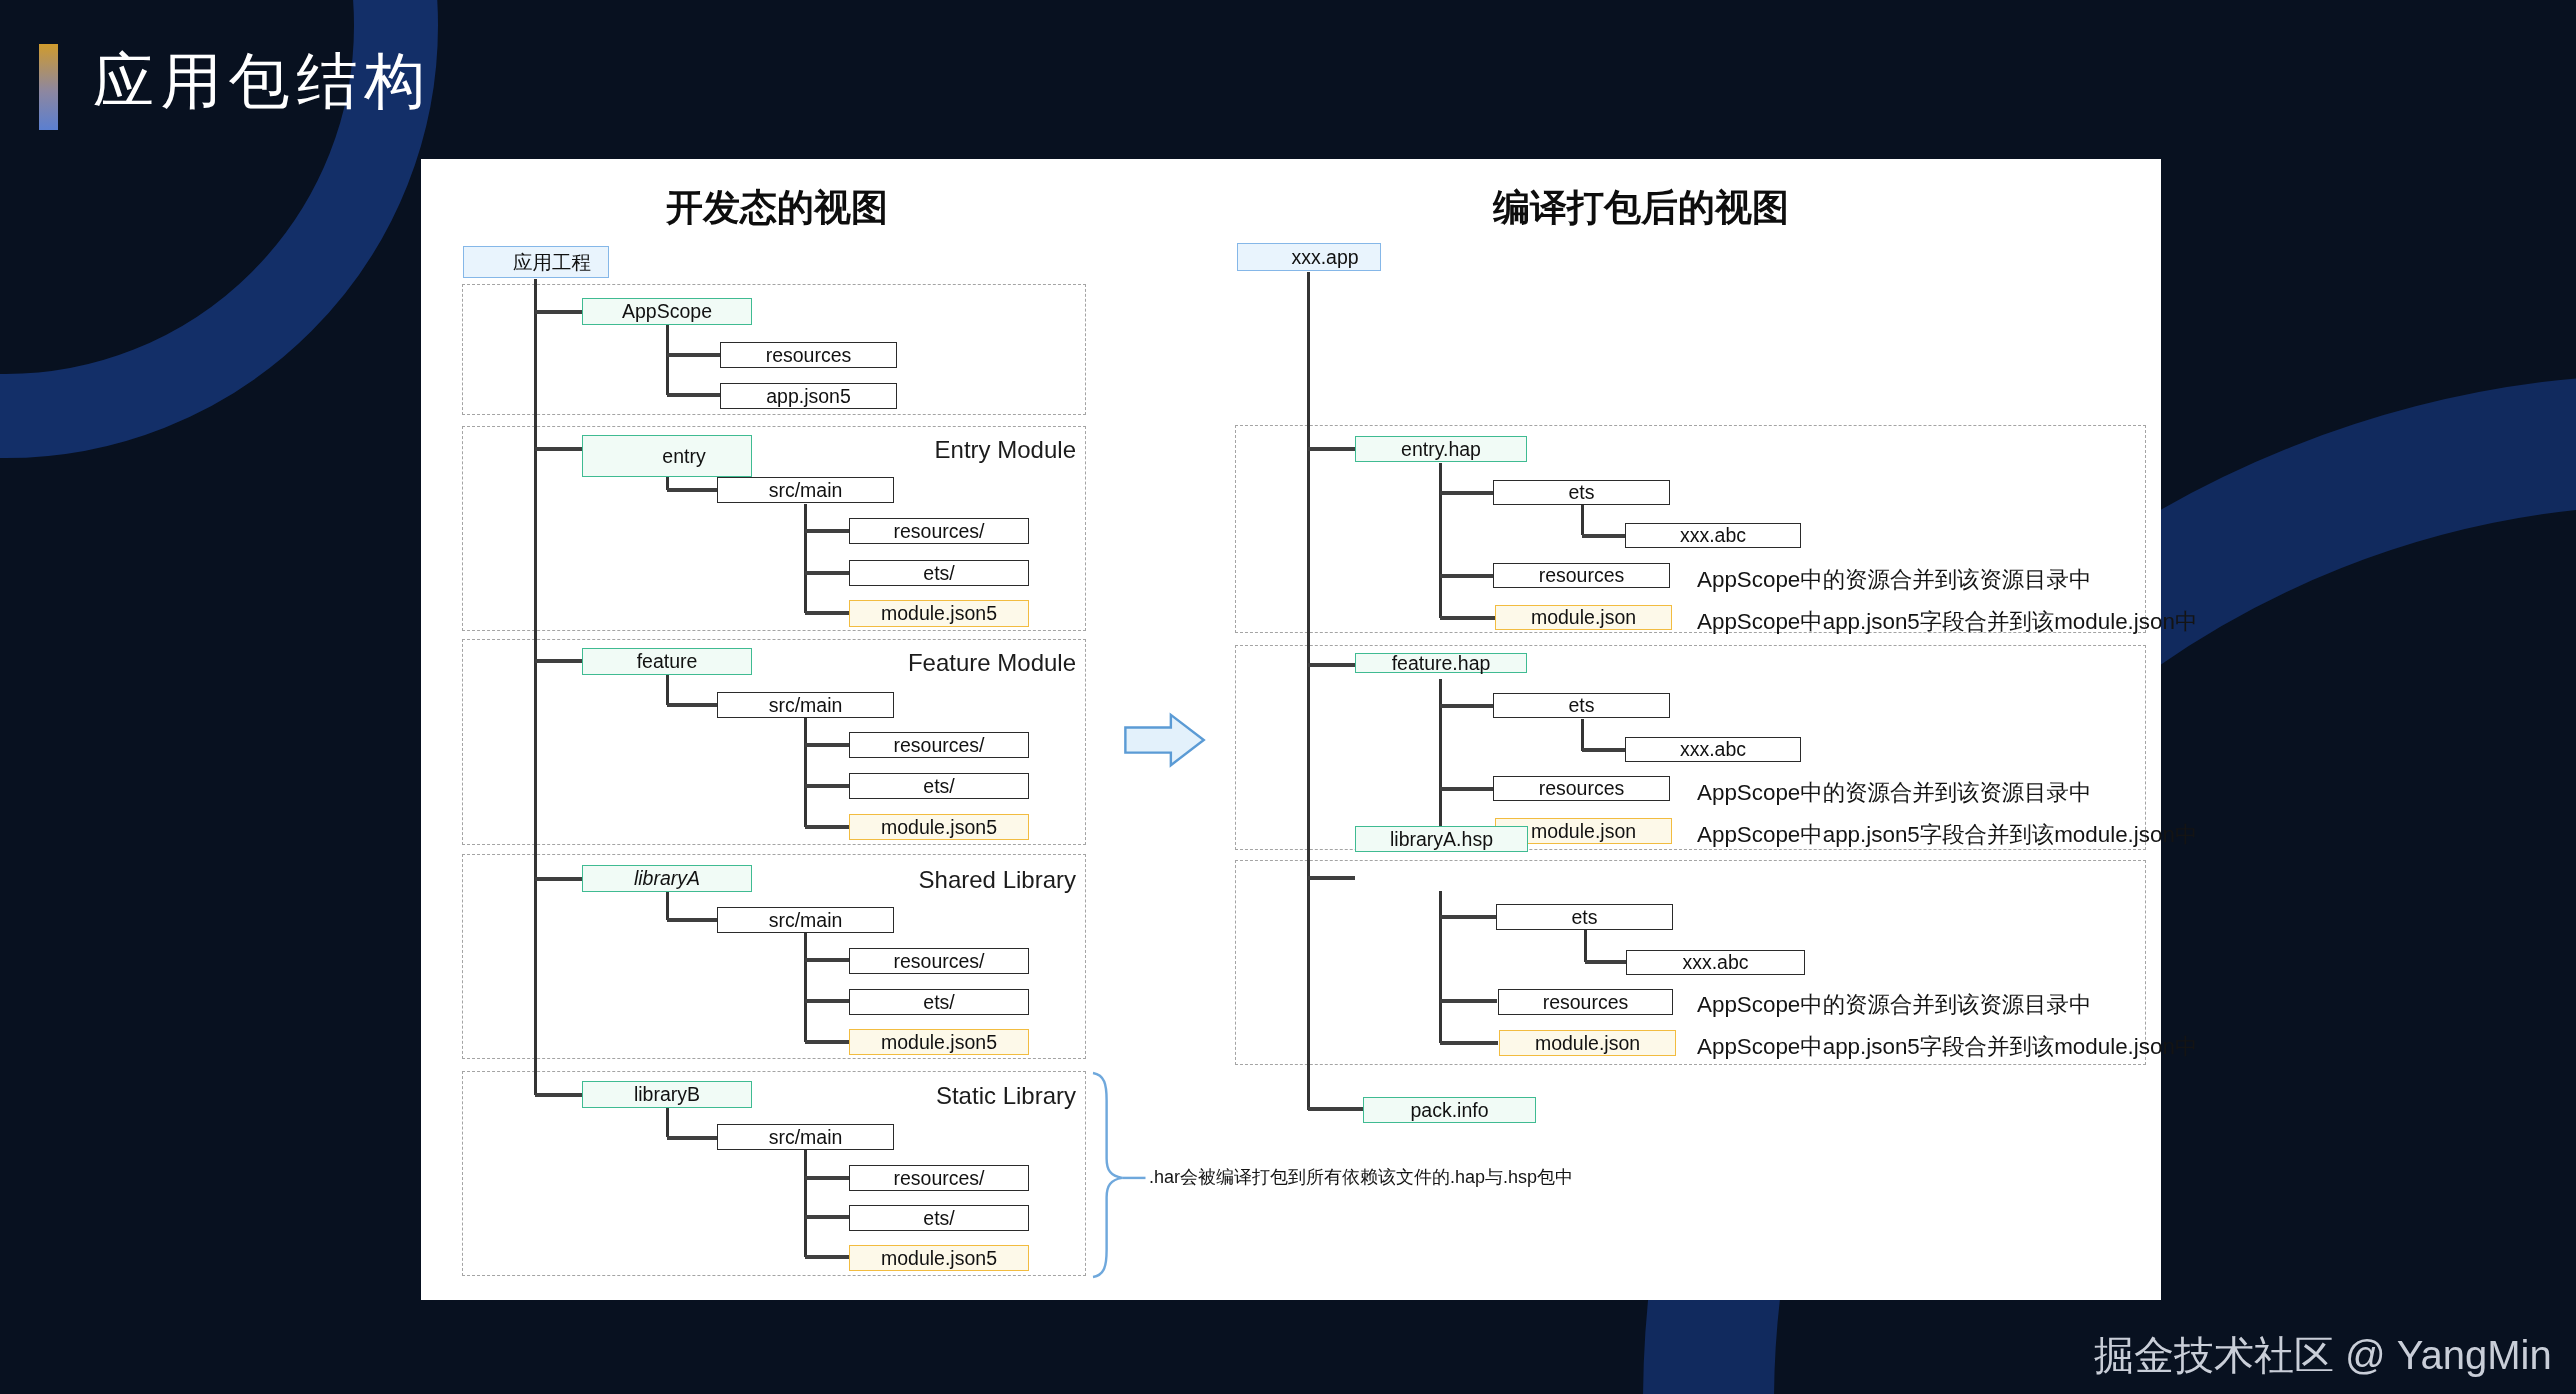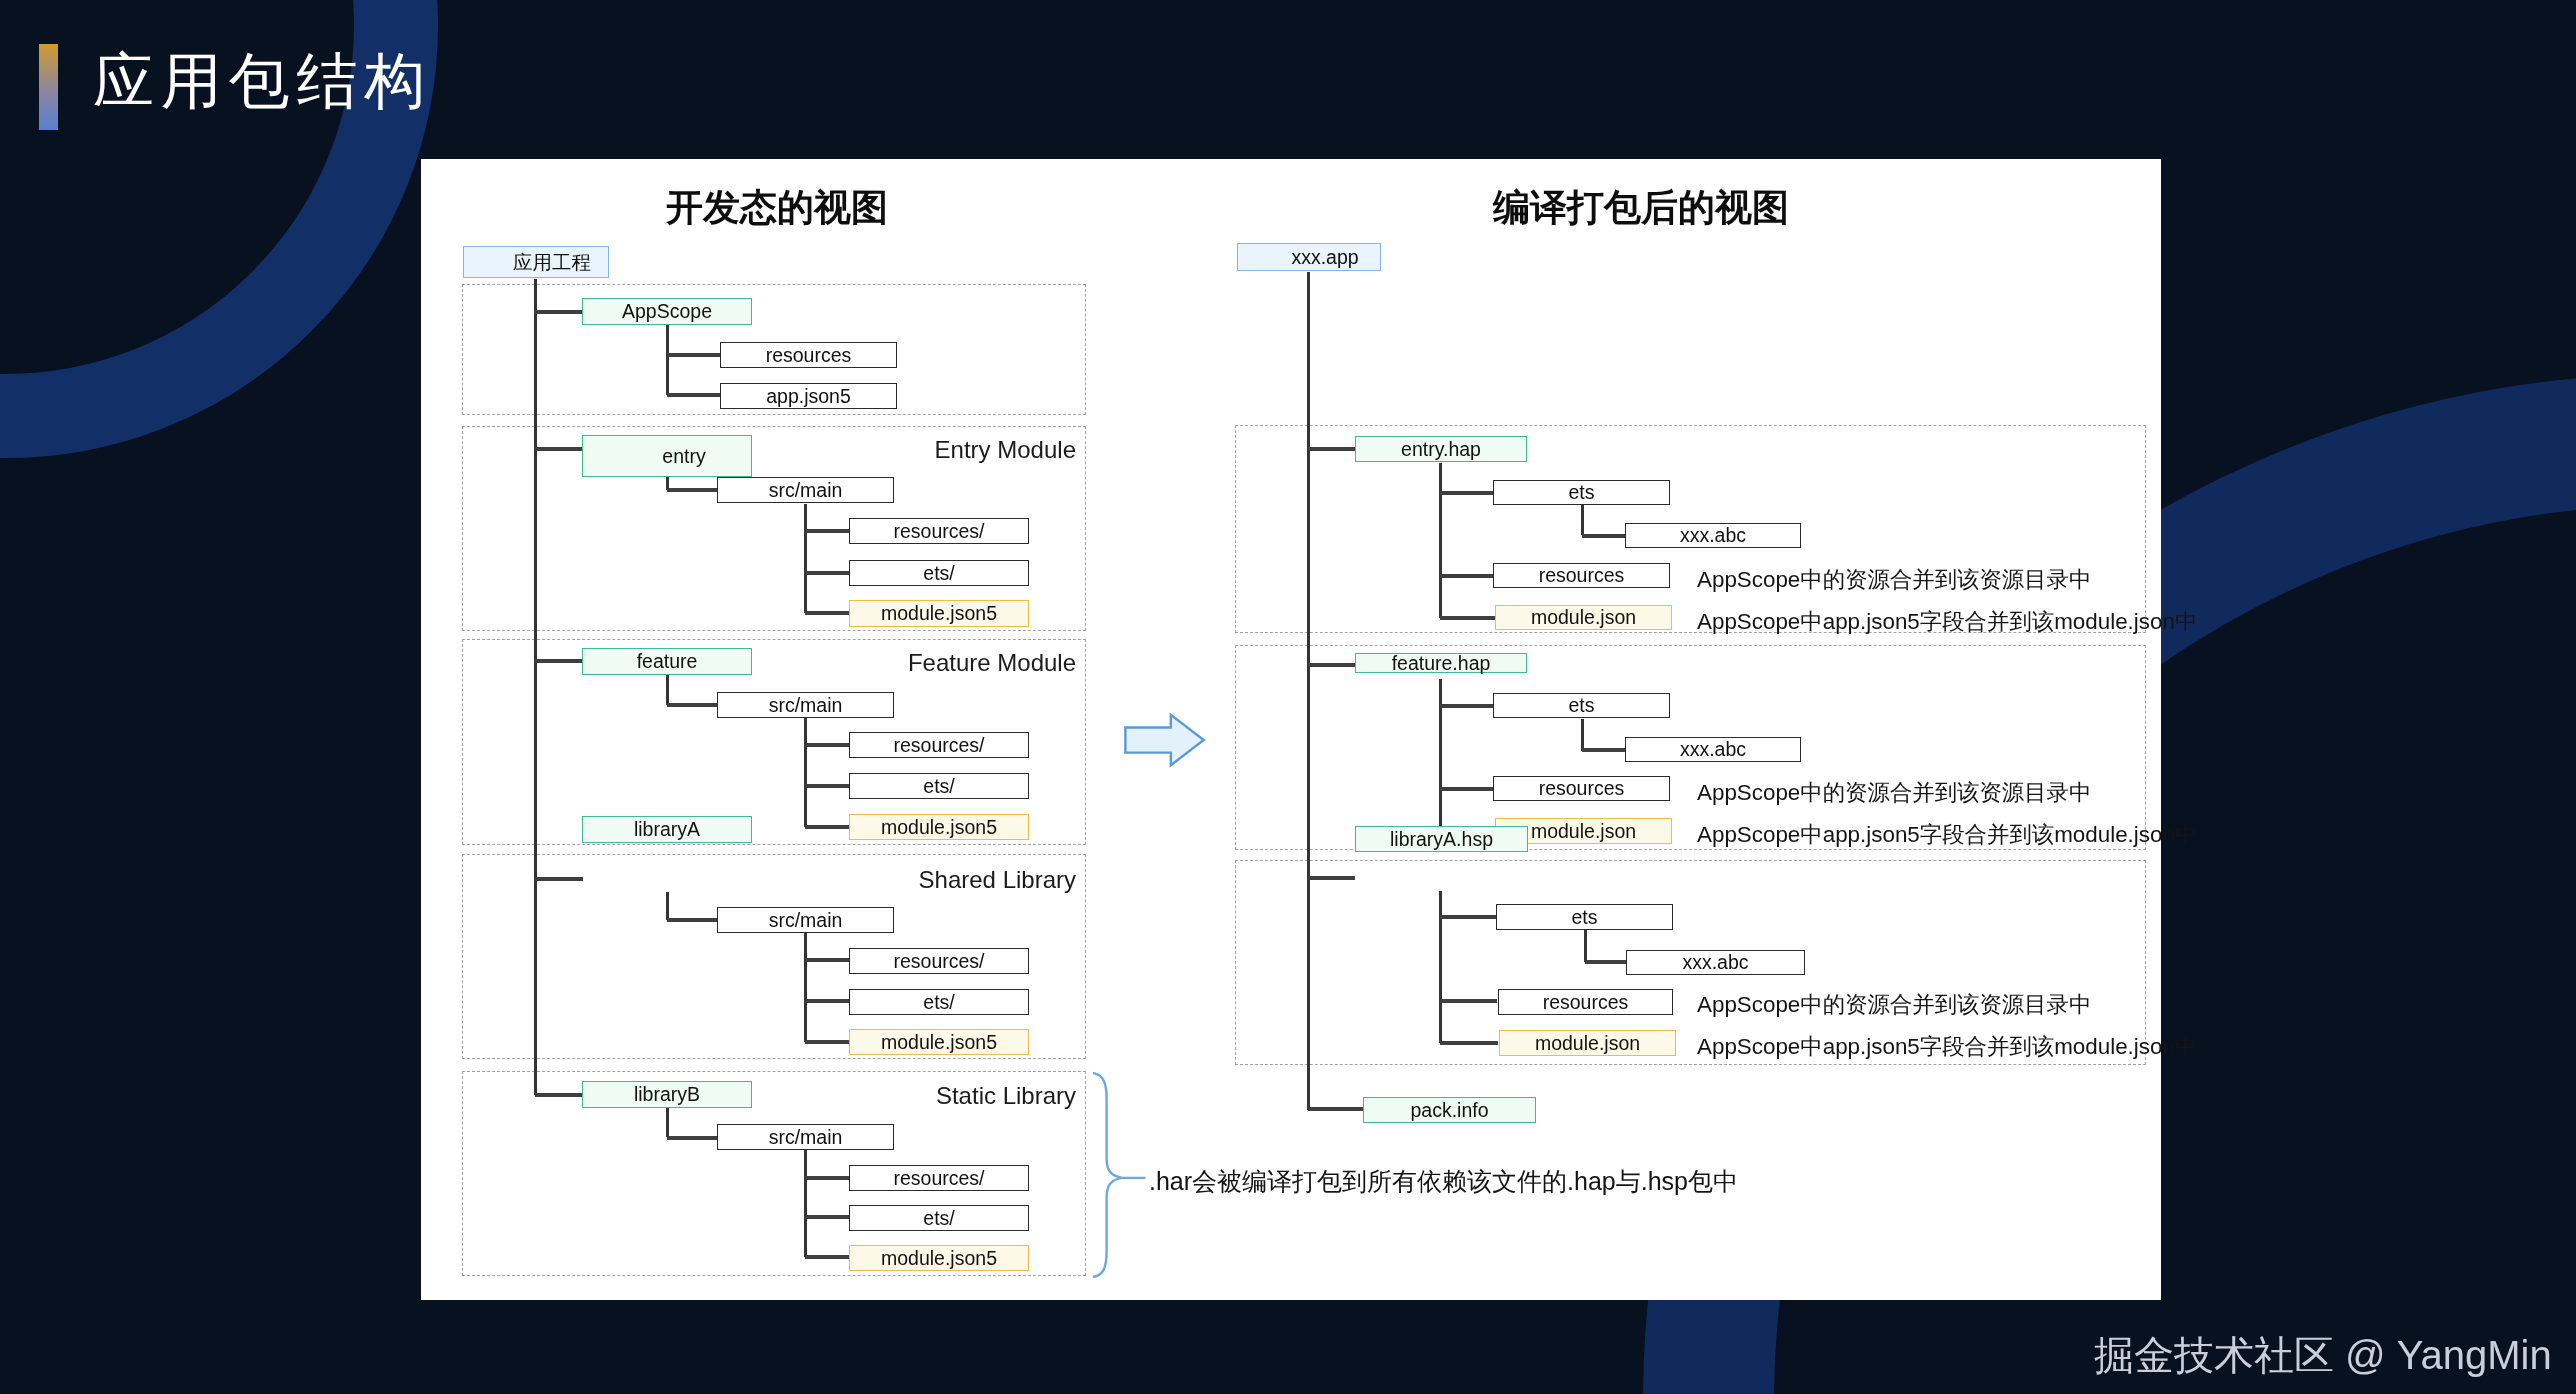--- a/index.html
+++ b/index.html
@@ -50,21 +50,21 @@
   .box-yellow{border-color:#f2bc40;background:#fdf9e9;}
   .hline{position:absolute;background:#3f3f3f;}
   .vline{position:absolute;background:#343434;}
   .modlabel{
     position:absolute;font-size:24px;color:#1c1c1c;text-align:right;white-space:nowrap;
   }
   .anno{
     position:absolute;font-size:22.4px;color:#141414;white-space:nowrap;
   }
   #har-note{
-    position:absolute;font-size:25px;color:#141414;white-space:nowrap;
+    position:absolute;font-size:18px;color:#141414;white-space:nowrap;
   }
   #credit{
     position:absolute;left:2094px;top:1328px;width:399px;text-align:right;
     font-size:40px;color:#c9ced8;white-space:nowrap;
   }
   svg{position:absolute;overflow:visible;}
 </style>
 </head>
 <body>
 
@@ -151,21 +151,21 @@
     <div class="box box-green" style="left: 582px; top: 435px; width: 170px; height: 42px; padding-left: 34px;">entry</div>
     <div class="box " style="left: 717px; top: 477px; width: 177px; height: 26px;">src/main</div>
     <div class="box " style="left: 849px; top: 518px; width: 180px; height: 26px;">resources/</div>
     <div class="box " style="left: 849px; top: 560px; width: 180px; height: 26px;">ets/</div>
     <div class="box box-yellow" style="left: 849px; top: 600px; width: 180px; height: 27px;">module.json5</div>
     <div class="box box-green" style="left: 582px; top: 648px; width: 170px; height: 27px;">feature</div>
     <div class="box " style="left: 717px; top: 692px; width: 177px; height: 26px;">src/main</div>
     <div class="box " style="left: 849px; top: 732px; width: 180px; height: 26px;">resources/</div>
     <div class="box " style="left: 849px; top: 773px; width: 180px; height: 26px;">ets/</div>
     <div class="box box-yellow" style="left: 849px; top: 814px; width: 180px; height: 26px;">module.json5</div>
-    <div class="box box-green" style="left: 582px; top: 816px; width: 170px; height: 27px;">libraryA</div>
+    <div class="box box-green" style="left: 582px; top: 865px; width: 170px; height: 27px; font-style: italic;">libraryA</div>
     <div class="box " style="left: 717px; top: 907px; width: 177px; height: 26px;">src/main</div>
     <div class="box " style="left: 849px; top: 948px; width: 180px; height: 26px;">resources/</div>
     <div class="box " style="left: 849px; top: 989px; width: 180px; height: 26px;">ets/</div>
     <div class="box box-yellow" style="left: 849px; top: 1029px; width: 180px; height: 26px;">module.json5</div>
     <div class="box box-green" style="left: 582px; top: 1081px; width: 170px; height: 27px;">libraryB</div>
     <div class="box " style="left: 717px; top: 1124px; width: 177px; height: 26px;">src/main</div>
     <div class="box " style="left: 849px; top: 1165px; width: 180px; height: 26px;">resources/</div>
     <div class="box " style="left: 849px; top: 1205px; width: 180px; height: 26px;">ets/</div>
     <div class="box box-yellow" style="left: 849px; top: 1245px; width: 180px; height: 26px;">module.json5</div>
     <div class="box box-blue" style="left: 1237px; top: 243px; width: 144px; height: 28px;">xxx.app</div>

